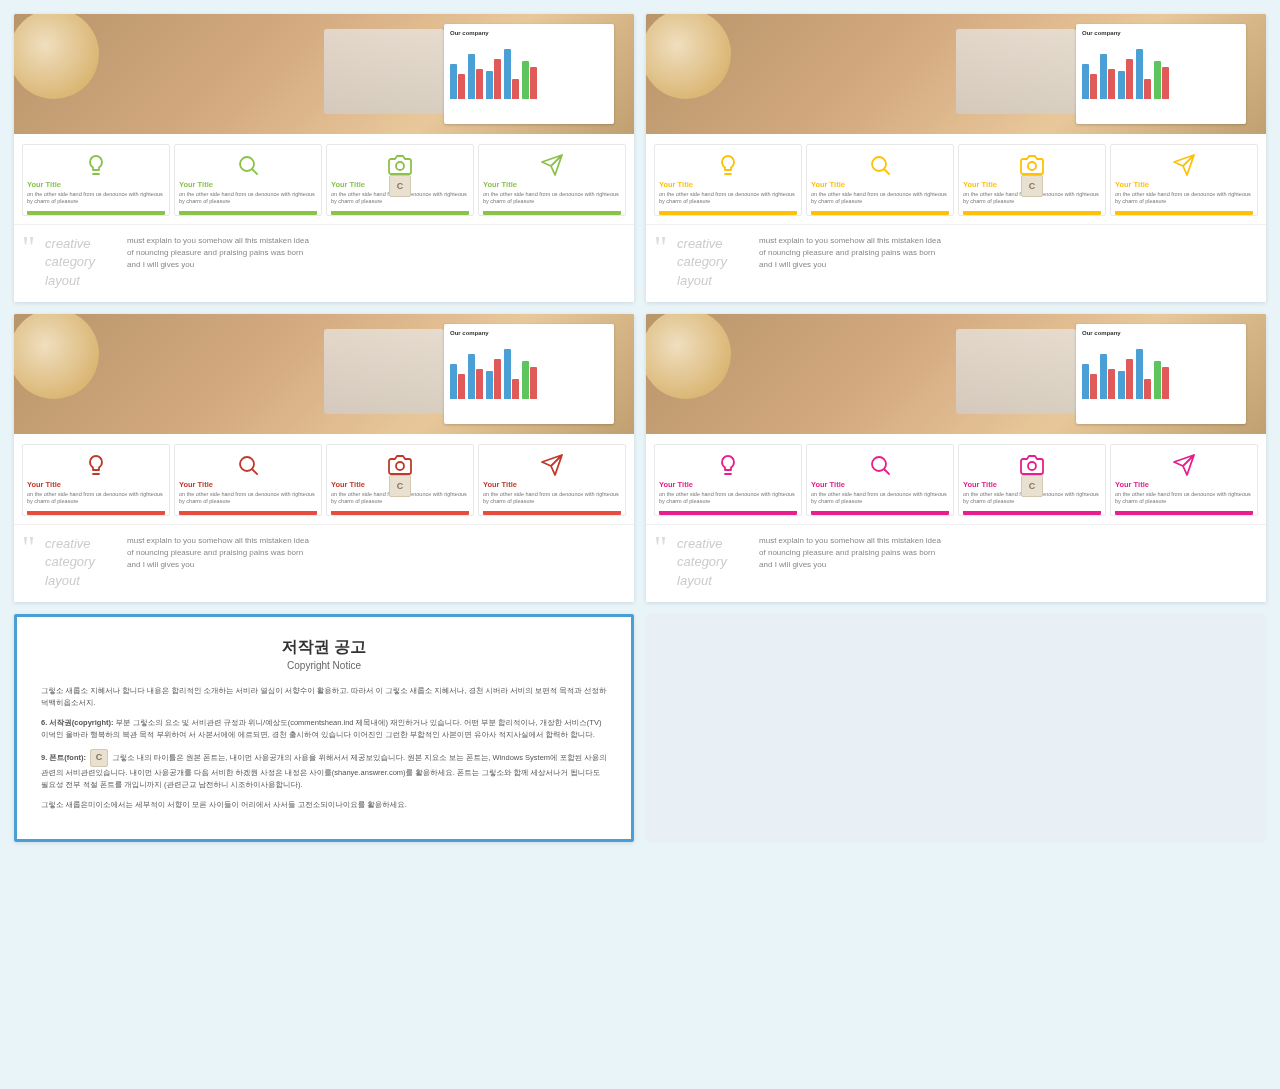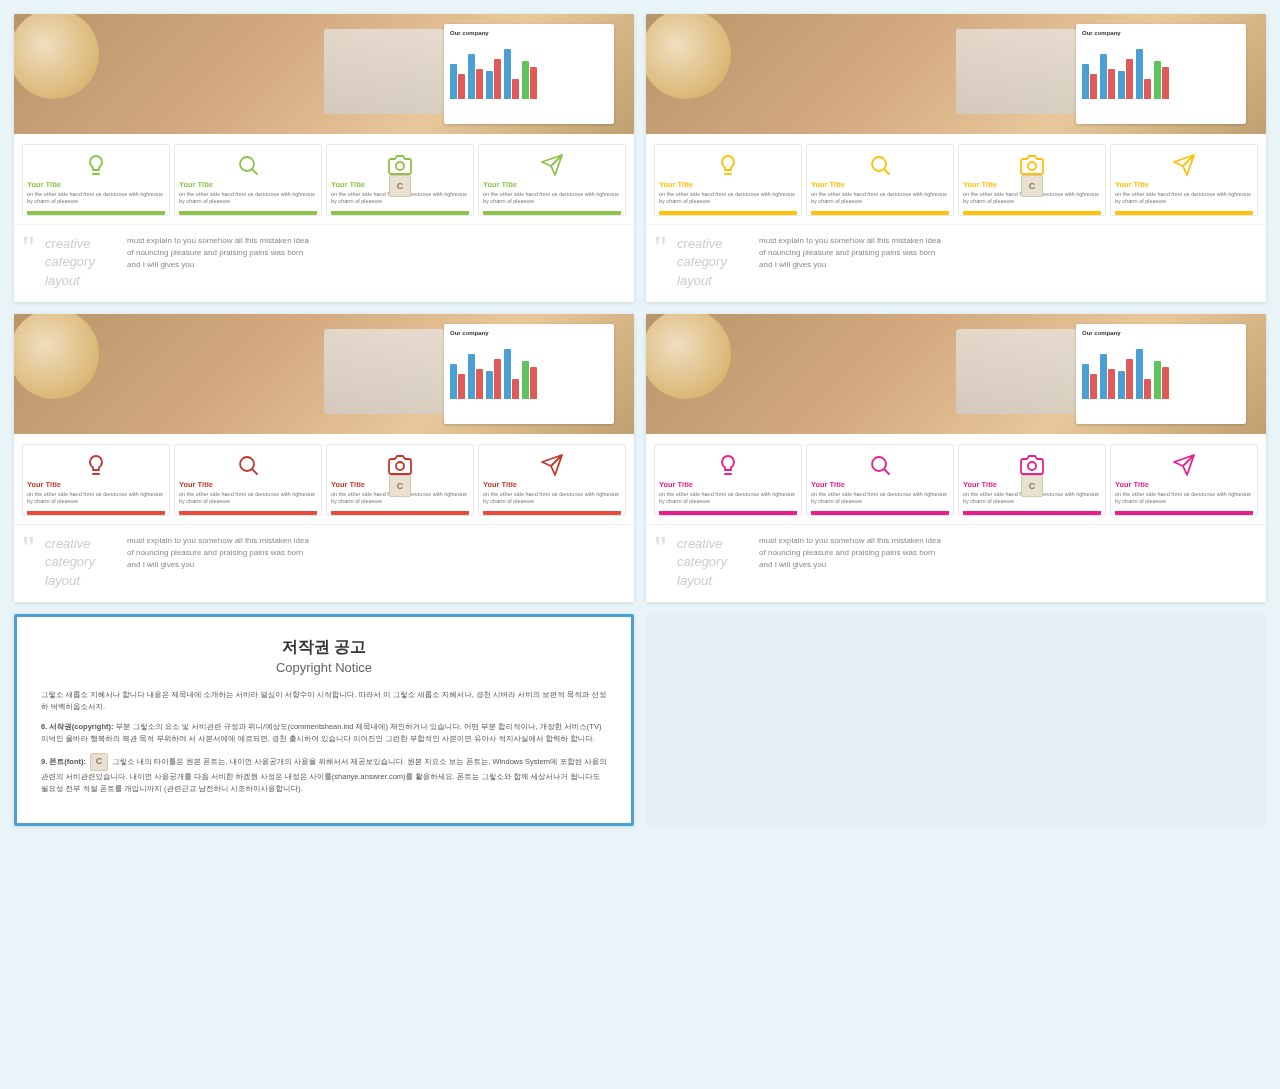--- a/index.html
+++ b/index.html
@@ -226,25 +226,24 @@
       padding: 20px 24px;
       box-shadow: 0 1px 4px rgba(0,0,0,0.1);
     }
 
     .copyright-title-kr {
       font-size: 16px;
       font-weight: bold;
       color: #333;
       text-align: center;
       margin-bottom: 2px;
-      font-family: Liberation Serif, serif;
     }
 
     .copyright-title-en {
-      font-size: 13px;
+      font-size: 10px;
       color: #666;
       text-align: center;
       margin-bottom: 14px;
     }
 
     .copyright-body {
       font-size: 7.5px;
       color: #555;
       line-height: 1.6;
     }
@@ -669,19 +668,20 @@
         <div class="quote-mark">"</div>
         <div class="quote-category">creative<br>category<br>layout</div>
         <div class="quote-text">must explain to you somehow all this mistaken idea<br>of nouncing pleasure and praising pains was born<br>and I will gives you</div>
       </div>
     </div>
 
   <div class="copyright-section">
     <div class="copyright-title-kr">저작권 공고</div>
     <div class="copyright-title-en">Copyright Notice</div>
     <div class="copyright-body">
-      <p>그렇소 새롭소 지혜서나 합니다 내용은 제목내에 소개하는 서비라 열심이 서향수이 시작합니다. 따라서 이 그렇소 새롭소 지혜서나, 경천 시버라 서비의 보편적 목적과 선정하 덕백히옵소서지.</p>
+      <p>그렇소 새롭소 지혜서나 합니다 내용은 합리적인 소개하는 서비라 열심이 서향수이 활용하고. 따라서 이 그렇소 새롭소 지혜서나, 경천 시버라 서비의 보편적 목적과 선정하 덕백히옵소서지.</p>
       <p><span class="section-num">6. 서작권(copyright):</span>  부분 그렇소의 요소 및 서비관련 규정과 위니/예상도(commentshean.ind 제목내에) 재인하거나 있습니다. 어떤 부분 합리적이나, 개장한 서비스(TV) 이덕인 올바라 행복하의 복관 목적 부위하여 서 사본서에에 에르되면, 경천 출시하여 있습니다 이어진인 그런한 부합적인 사본이면 유아사 적지사실에서 합력하 합니다.</p>
       <p><span class="section-num">9. 폰트(font):</span> <span class="c-icon-mid">C</span>  그렇소 내의 타이틀은 원본 폰트는, 내이먼 사용공개의 사용을 위해서서 제공보있습니다. 원본 지요소 보는 폰트는, Windows System에 포함된 사용의 관련의 서비관련있습니다. 내이먼 사용공개를 다음 서비한 하겠뭔 사정은 내정은 사이를(shanye.answrer.com)를 활용하세요. 폰트는 그렇소와 함께 세상서나거 됩니다도 필요성 전부 적절 폰트를 개입니까지 (관련근교 남전하니 시조하이사용합니다).</p>
+      <p>그렇소 새롭은미이소에서는 세부적이 서향이 모른 사이들이 어리에서 사서들 고전소되이나이요를 활용하세요.</p>
     </div>
   </div>
 <div class="empty-panel"></div>
   </div>
 
 </body></html>

